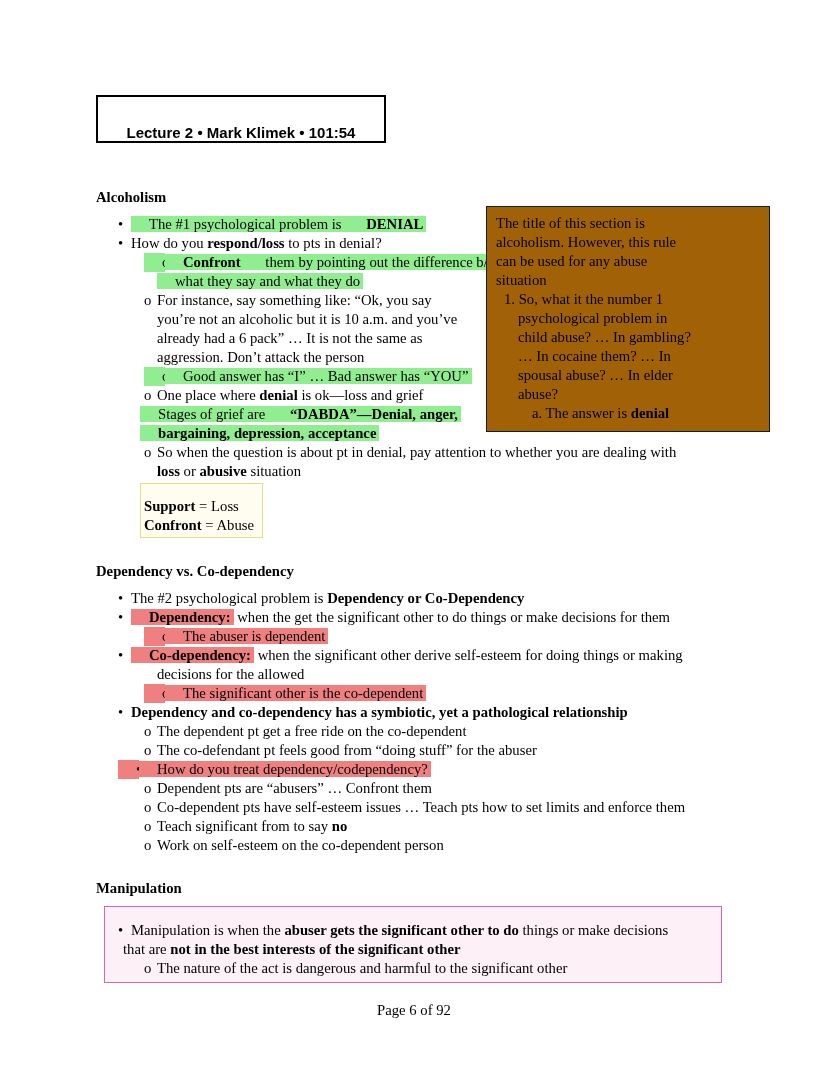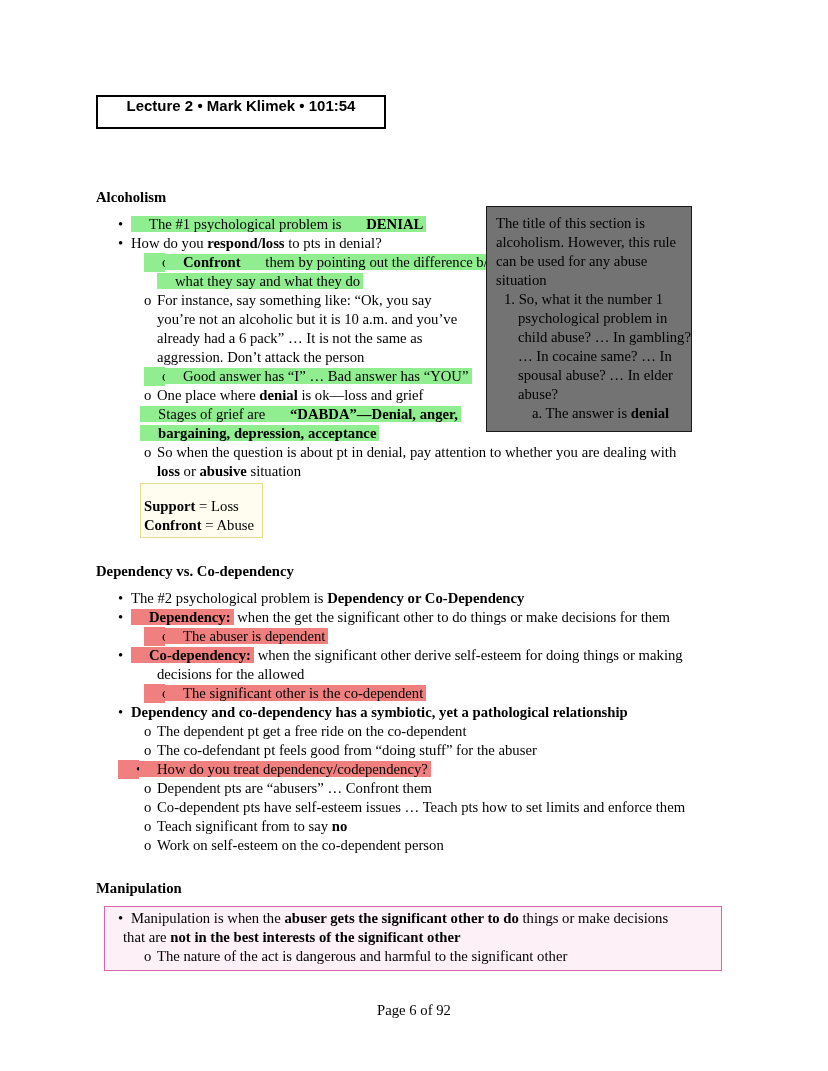--- a/index.html
+++ b/index.html
@@ -5,46 +5,46 @@
   :root{
     --green-hl:#90ee90; --red-hl:#f08080;
     --yellowbox-border:#e6dd8a; --yellowbox-bg:#fffdf0;
     --pinkbox-border:#d966ad; --pinkbox-bg:#fdf0f7;
     --page-bg:#ffffff; --ink:#000000;
   }
   *{box-sizing:border-box;}
   html,body{margin:0;padding:0;background:#fff;}
   body{font-family:"Liberation Serif",serif;font-size:14.7px;color:var(--ink);}
   .page{position:relative;width:828px;height:1071px;background:var(--page-bg);overflow:hidden;}
-  .header-box{position:absolute;left:96px;top:95px;width:290px;height:34px;border:2px solid #000;
-    display:flex;align-items:flex-start;justify-content:center;
+  .header-box{position:absolute;left:96px;top:95px;width:290px;height:48px;border:2px solid #000;
+    display:flex;align-items:flex-end;justify-content:center;
     font-family:"Liberation Sans",sans-serif;font-weight:bold;font-size:15px;}
   .content{position:absolute;left:96px;top:188px;width:720px;}
   .sec + .sec{margin-top:24px;}
   .sec-heading{font-weight:bold;height:19px;line-height:19px;margin-bottom:8px;white-space:nowrap;}
   .line{height:19px;line-height:19px;white-space:nowrap;}
   .marker{display:inline-block;width:13px;}
   .b1{padding-left:22px;}
   .b2{padding-left:48px;}
   .c1{padding-left:35px;}
   .c2{padding-left:61px;}
   .s2{padding-left:44px;}
   b{font-weight:bold;}
   .hl{padding-right:3px;padding-left:18px;}
   .hl-g{background:var(--green-hl);}
   .hl-r{background:var(--red-hl);}
   .yellowbox{width:fit-content;margin:2px 0 0 44px;border:1px solid var(--yellowbox-border);
     background:var(--yellowbox-bg);padding:13px 8px 2px 3px;}
   .pinkbox{width:618px;margin-left:8px;border:1.5px solid var(--pinkbox-border);
     background:var(--pinkbox-bg);padding:2px 2px 4px 0;}
-  .pinkbox .b1{padding-left:13px;}
+  .pinkbox .b1{padding-left:13px;margin-top:12px;}
   .pinkbox .c1{padding-left:18px;}
   .pinkbox .b2{padding-left:39px;}
-  .sidebox{position:absolute;left:486px;top:206px;width:206px;border:1px solid #1a1a1a;
-    padding:7px 9px 8px 9px;background:#737373;}
+  .sidebox{position:absolute;left:486px;top:206px;width:284px;border:1px solid #1a1a1a;
+    padding:7px 9px 8px 9px;background:#a16207;}
   .ind0{padding-left:0;}
   .ind1{padding-left:8px;}
   .ind2{padding-left:22px;}
   .ind3{padding-left:36px;}
   .footer{position:absolute;left:0;right:0;top:1002px;text-align:center;}
 </style>
 </head>
 <body>
 
 <div class="page">
@@ -100,19 +100,19 @@
       </div>
     </div>
   <div class="sidebox" id="sidebox">
       <div class="line ind0"><span>The title of this section is</span></div>
       <div class="line ind0"><span>alcoholism. However, this rule</span></div>
       <div class="line ind0"><span>can be used for any abuse</span></div>
       <div class="line ind0"><span>situation</span></div>
       <div class="line ind1"><span>1. So, what it the number 1</span></div>
       <div class="line ind2"><span>psychological problem in</span></div>
       <div class="line ind2"><span>child abuse? … In gambling?</span></div>
-      <div class="line ind2"><span>… In cocaine same? … In</span></div>
+      <div class="line ind2"><span>… In cocaine them? … In</span></div>
       <div class="line ind2"><span>spousal abuse? … In elder</span></div>
       <div class="line ind2"><span>abuse?</span></div>
       <div class="line ind3"><span>a. The answer is </span><b>denial</b></div>
     </div>
   <div class="footer">Page 6 of 92</div>
 </div>
 
 </body></html>

